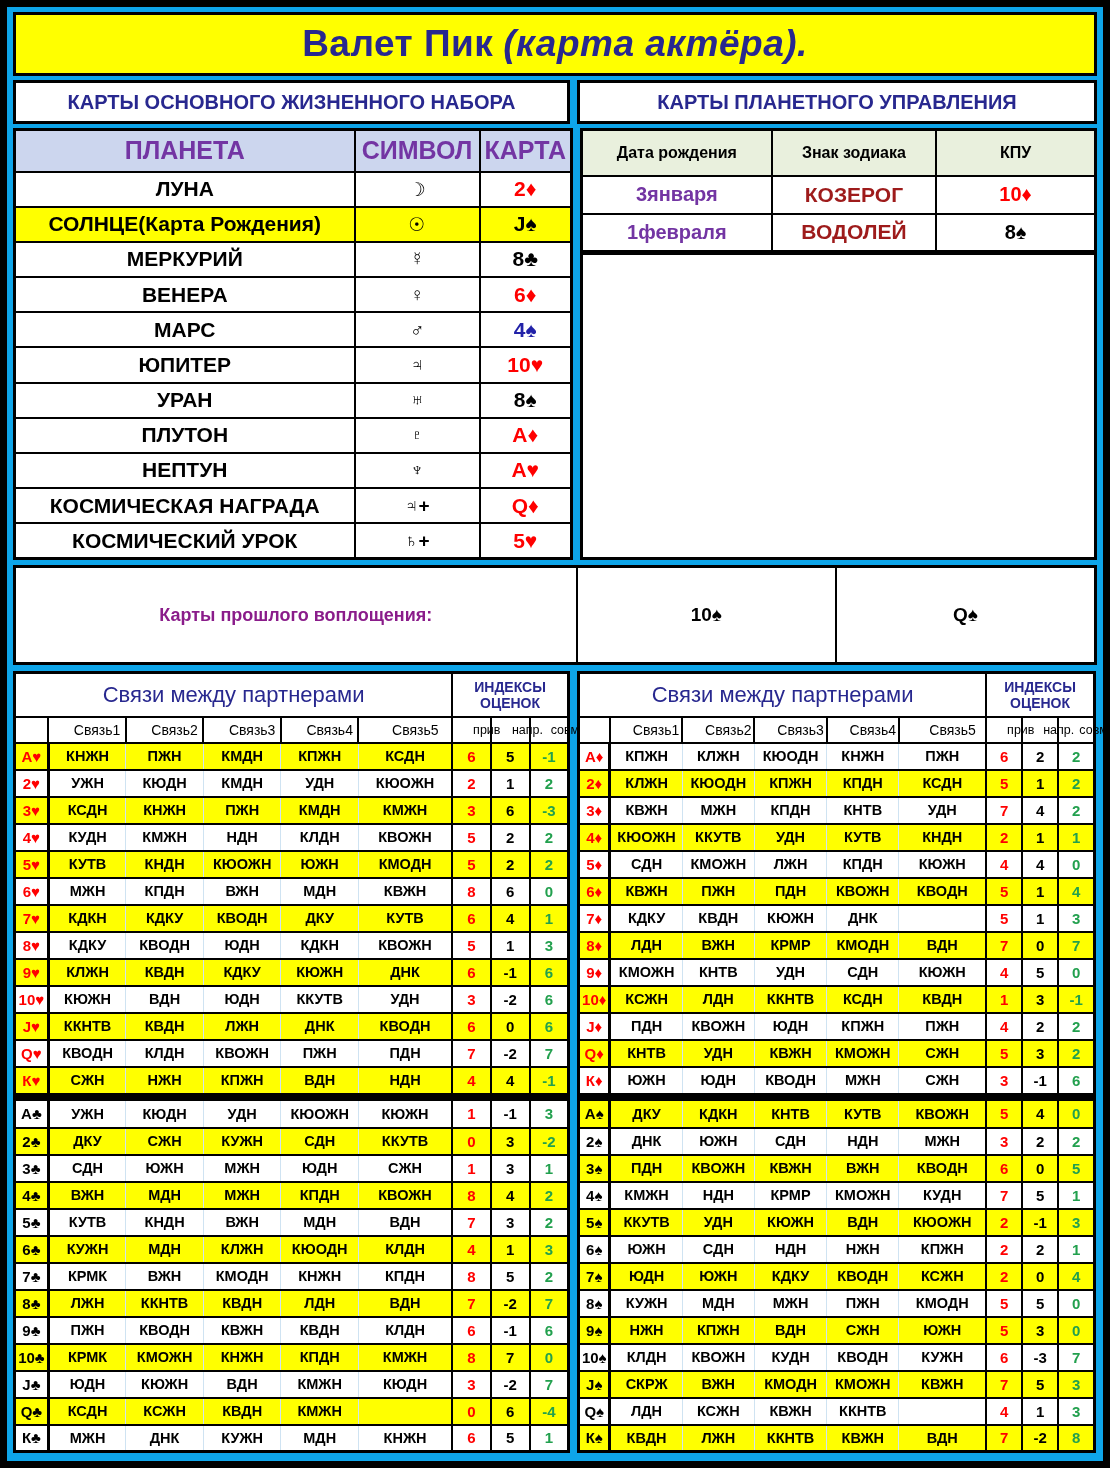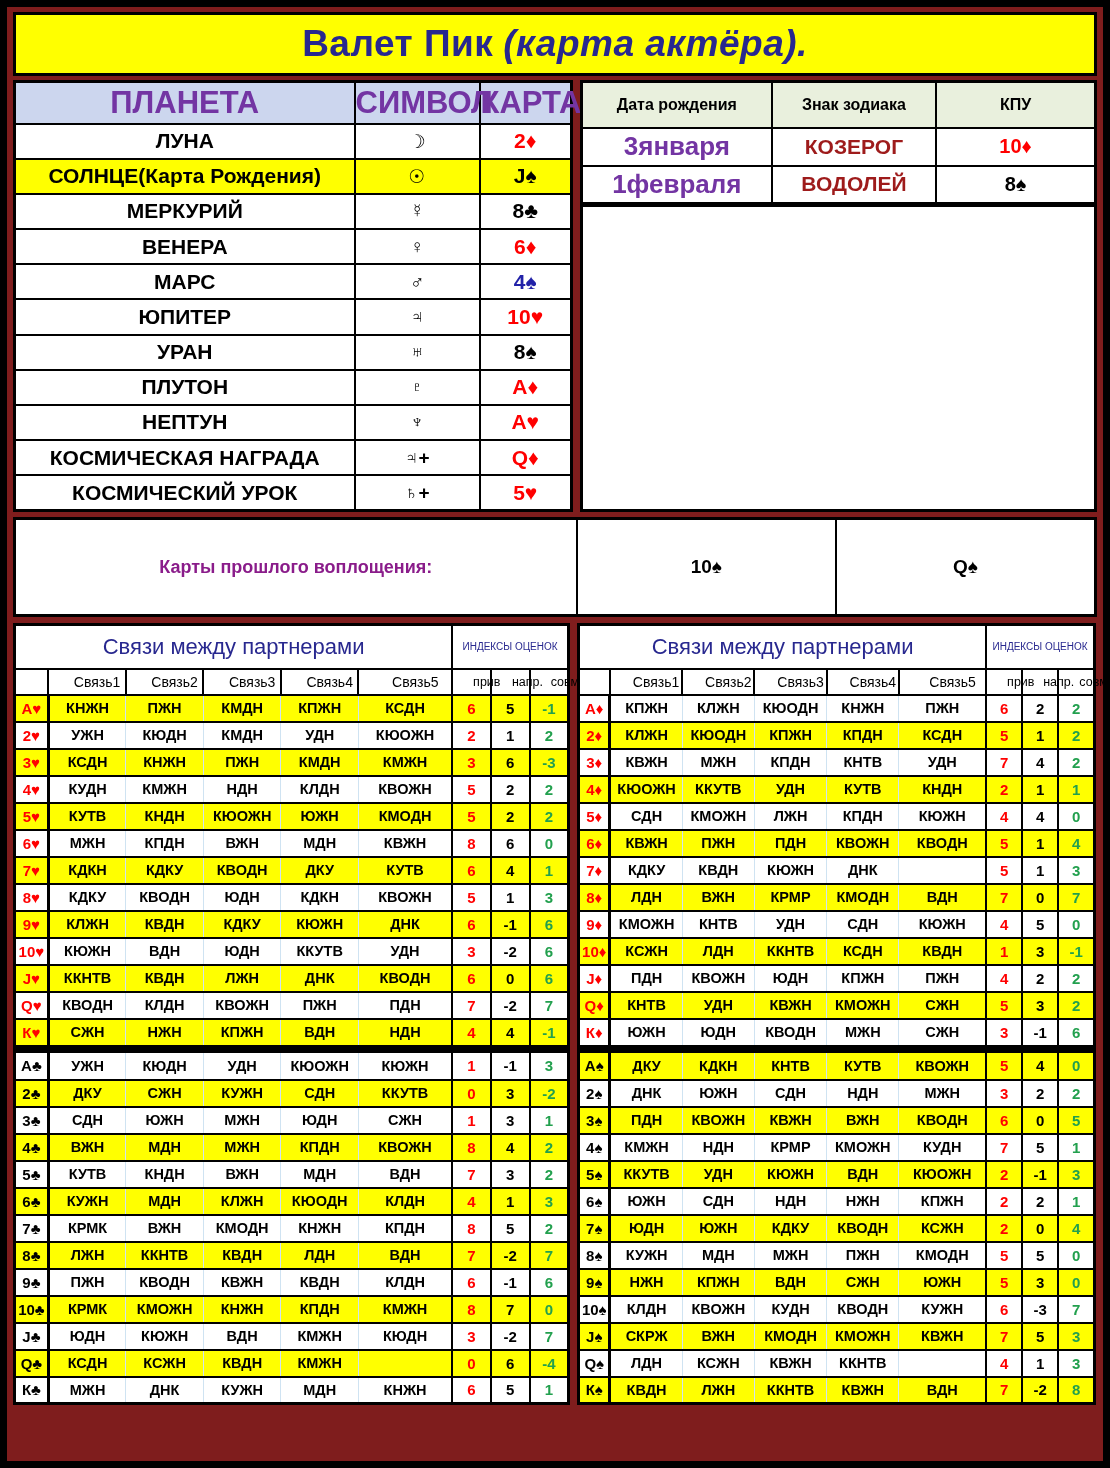--- a/index.html
+++ b/index.html
@@ -16,21 +16,21 @@
     --ink:#000000;
   }
   *{box-sizing:border-box;margin:0;padding:0;}
   html,body{background:#fff;}
   body{font-family:"Liberation Sans","DejaVu Sans",sans-serif;width:1110px;}
   .page{
     width:1110px;height:1468px;
     border:7px solid var(--ink);
     padding:5px 6px;
     display:flex;flex-direction:column;
-    background:#7f1d1d;
+    background:#0ea5e9;
   }
   
   .title-bar{
     border:3px solid var(--ink);
     background:var(--yellow);
     height:64px;flex:0 0 64px;
     display:flex;align-items:center;justify-content:center;
     font-size:37px;font-weight:bold;color:var(--navy);
     letter-spacing:.5px;
   }
@@ -43,21 +43,21 @@
     font-size:20px;font-weight:bold;color:var(--navy);
   }
   .sec-head.left{width:557px;}
   .sec-head.right{flex:1;}
   
   .upper{display:flex;gap:7px;margin-top:4px;flex:0 0 432px;}
   table{border-collapse:collapse;table-layout:fixed;}
   .planet-table{width:557px;border:3px solid var(--ink);}
   .planet-table th{
     background:var(--lightblue);color:var(--purple);
-    font-size:31px;font-weight:bold;height:42px;
+    font-size:25px;font-weight:bold;height:42px;
     border:2px solid var(--ink);border-top:none;
   }
   .planet-table td{
     border:2px solid var(--ink);
     height:28px;text-align:center;vertical-align:middle;
     font-weight:bold;background:#fff;
   }
   .planet-table col.c-name{width:340px;}
   .planet-table col.c-sym{width:125px;}
   .planet-table col.c-card{width:92px;}
@@ -68,21 +68,21 @@
   .birth-table{width:100%;border:3px solid var(--ink);}
   .birth-table th{
     background:var(--lightgreen);color:var(--ink);
     border:2px solid var(--ink);height:46px;
     font-size:16px;font-weight:bold;line-height:1.15;
   }
   .birth-table td{
     border:2px solid var(--ink);height:38px;background:#fff;
     text-align:center;vertical-align:middle;font-weight:bold;
   }
-  .b-date{font-size:26px;color:var(--purple);}
+  .b-date{font-size:20px;color:var(--purple);}
   .b-zodiac{font-size:21px;color:var(--darkred);}
   .b-card{font-size:20px;}
   .empty-box{flex:1;border:3px solid var(--ink);border-top-width:2px;background:#fff;}
   
   .karmic-table{width:100%;border:3px solid var(--ink);margin-top:5px;flex:0 0 100px;}
   .karmic-table td{
     border:2px solid var(--ink);height:31px;background:#fff;
     text-align:center;vertical-align:middle;font-weight:bold;
   }
   .karmic-table col.kc-label{width:52%;}
@@ -93,21 +93,21 @@
   .links-row-wrap{display:flex;gap:7px;margin-top:6px;flex:1;}
   .links-table{border:3px solid var(--ink);align-self:flex-start;}
   .links-table.left{width:557px;}
   .links-table.right{width:519px;}
   .links-table th.lt-title{
     border:2px solid var(--ink);height:44px;
     font-size:22px;font-weight:normal;color:var(--navy);background:#fff;
   }
   .links-table th.lt-idx{
     border:2px solid var(--ink);height:44px;
-    font-size:10px;font-weight:normal;color:var(--navy);background:#fff;line-height:1.15;
+    font-size:14px;font-weight:bold;color:var(--navy);background:#fff;line-height:1.15;
   }
   .links-table th.lt-sub{
     border:2px solid var(--ink);height:26px;background:#fff;
     font-size:14px;font-weight:normal;color:var(--ink);padding-left:20px;
   }
   .links-table th.lt-sub.num{font-size:12.5px;}
   .links-table td{
     border-bottom:2px solid var(--ink);
     height:27px;text-align:center;vertical-align:middle;
     font-weight:bold;font-size:15px;color:var(--ink);
@@ -137,20 +137,24 @@
 </head>
 <body>
 
 <div class="page">
 
   <div class="title-bar">
     <span>Валет Пик</span>
     <span class="ital">(карта актёра).</span>
   </div>
 
+  <div class="sec-head-row">
+    <div class="sec-head left">КАРТЫ ОСНОВНОГО ЖИЗНЕННОГО НАБОРА</div>
+    <div class="sec-head right">КАРТЫ ПЛАНЕТНОГО УПРАВЛЕНИЯ</div>
+  </div>
 
   <div class="upper">
 
     <table class="planet-table">
       <colgroup>
           <col class="c-name">
           <col class="c-sym">
           <col class="c-card">
         </colgroup>
       <thead>

